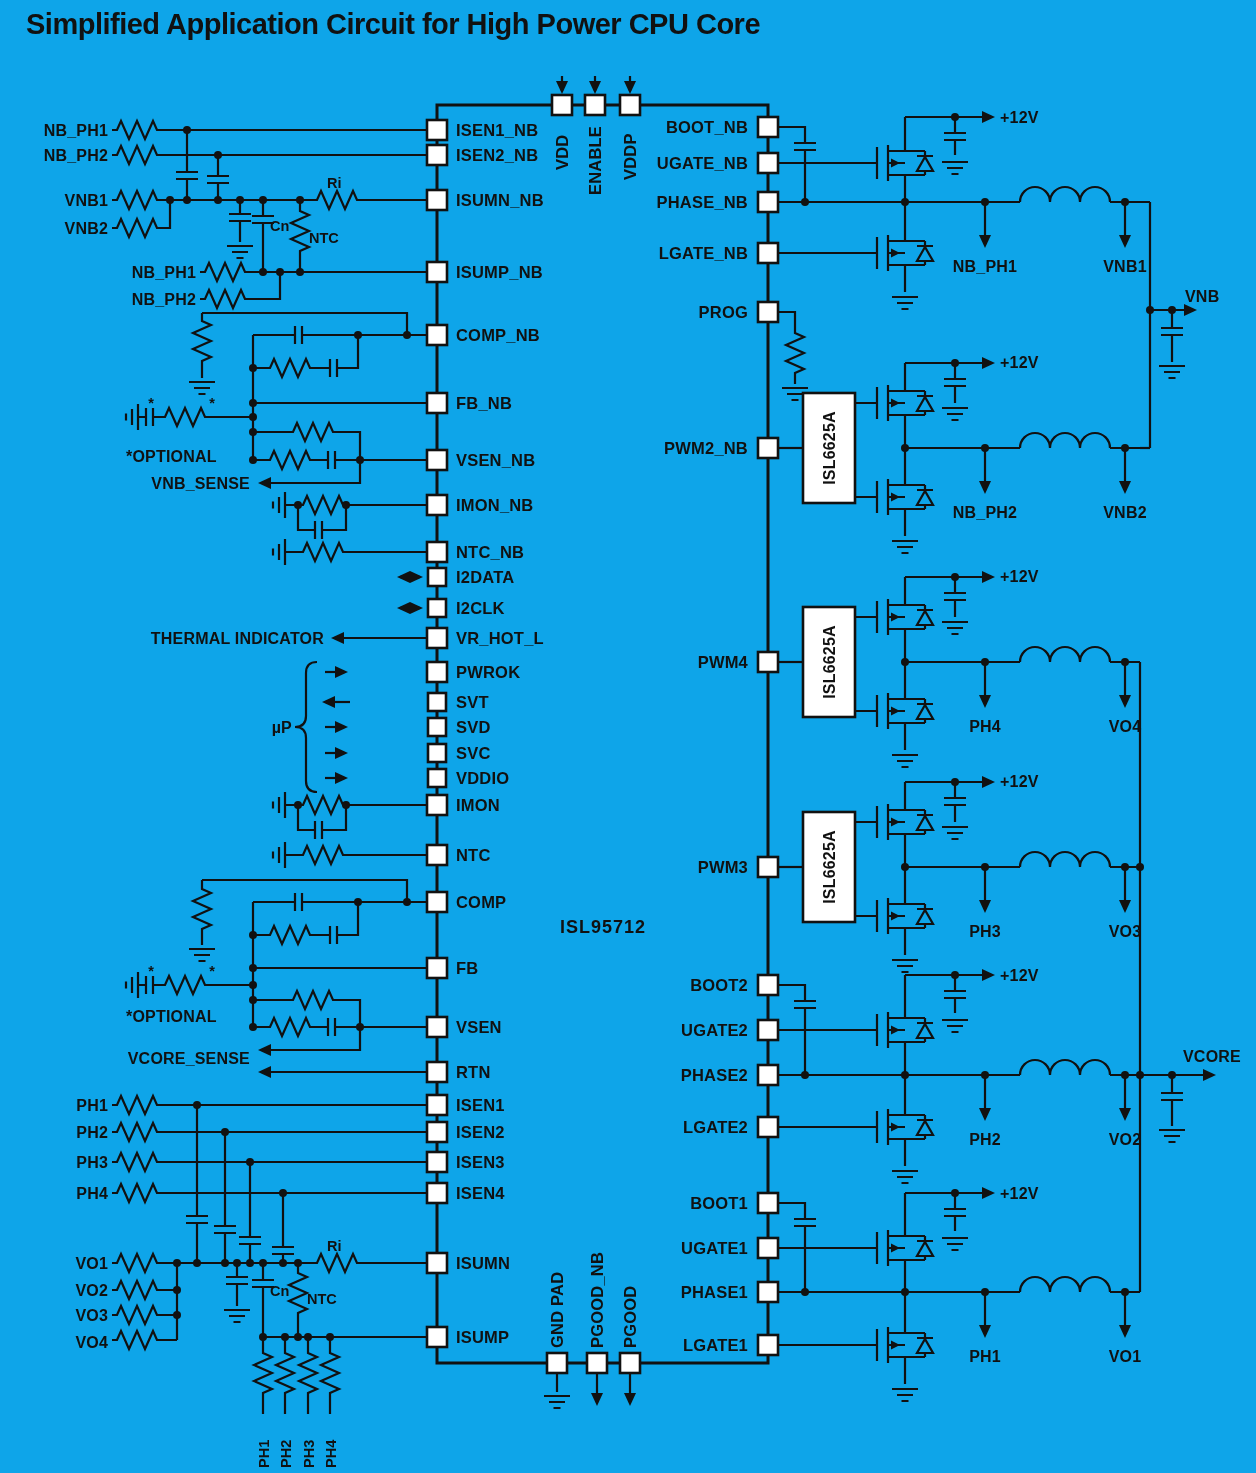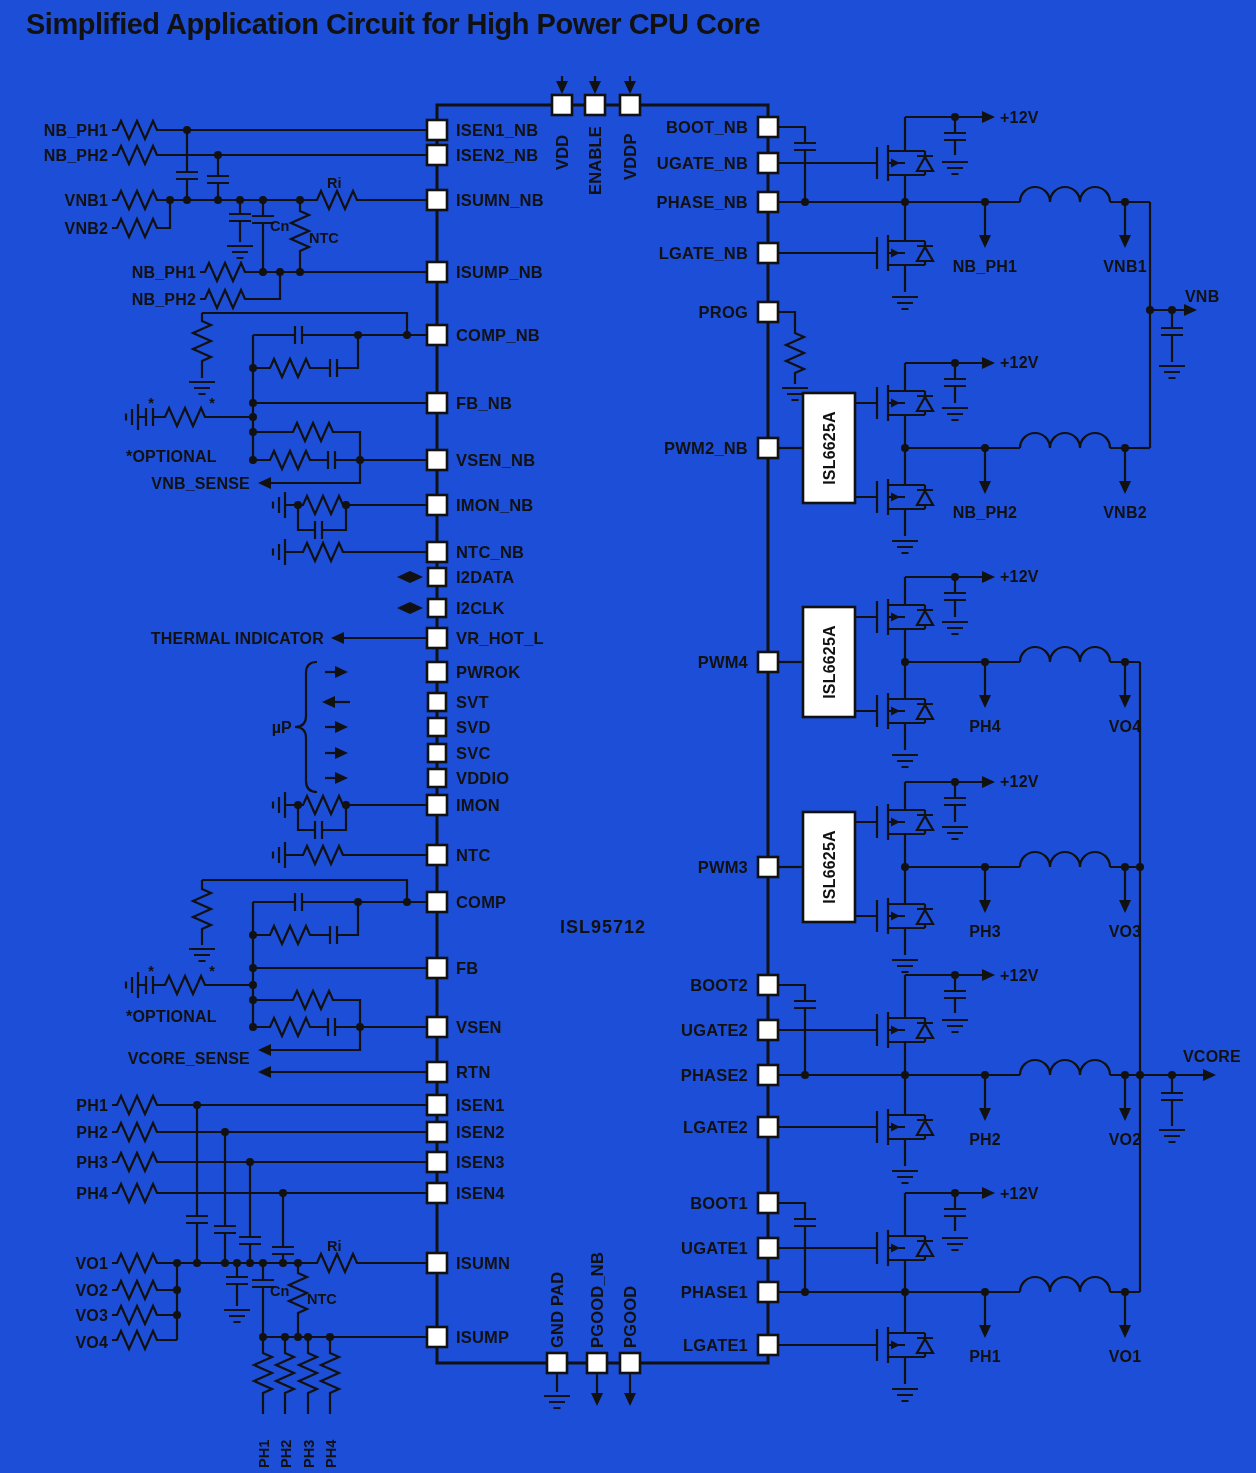--- a/index.html
+++ b/index.html
@@ -1,16 +1,16 @@
 <!DOCTYPE html>
 <html><head>
 <meta charset="utf-8">
 <style>
   html,body{margin:0;padding:0;background:#ffffff;}
-  #page{position:relative;width:1256px;height:1473px;background:#1d4ed8;overflow:hidden;}
+  #page{position:relative;width:1256px;height:1473px;background:#0ea5e9;overflow:hidden;}
   svg{position:absolute;left:0;top:0;}
   .w{fill:none;stroke:#111;stroke-width:2.2px;}
   .wb{fill:none;stroke:#111;stroke-width:3px;}
   .pinbox{fill:#fff;stroke:#111;stroke-width:2.6px;}
   .dk{fill:#111;stroke:none;}
   text{fill:#111;font-family:"Liberation Sans","DejaVu Sans",sans-serif;}
   .ttl{font-size:29px;font-weight:700;letter-spacing:-0.5px;}
   .pin{font-size:16.5px;font-weight:700;letter-spacing:.2px;}
   .lbl{font-size:16px;font-weight:700;letter-spacing:.2px;}
   .sm{font-size:14.5px;font-weight:700;}

